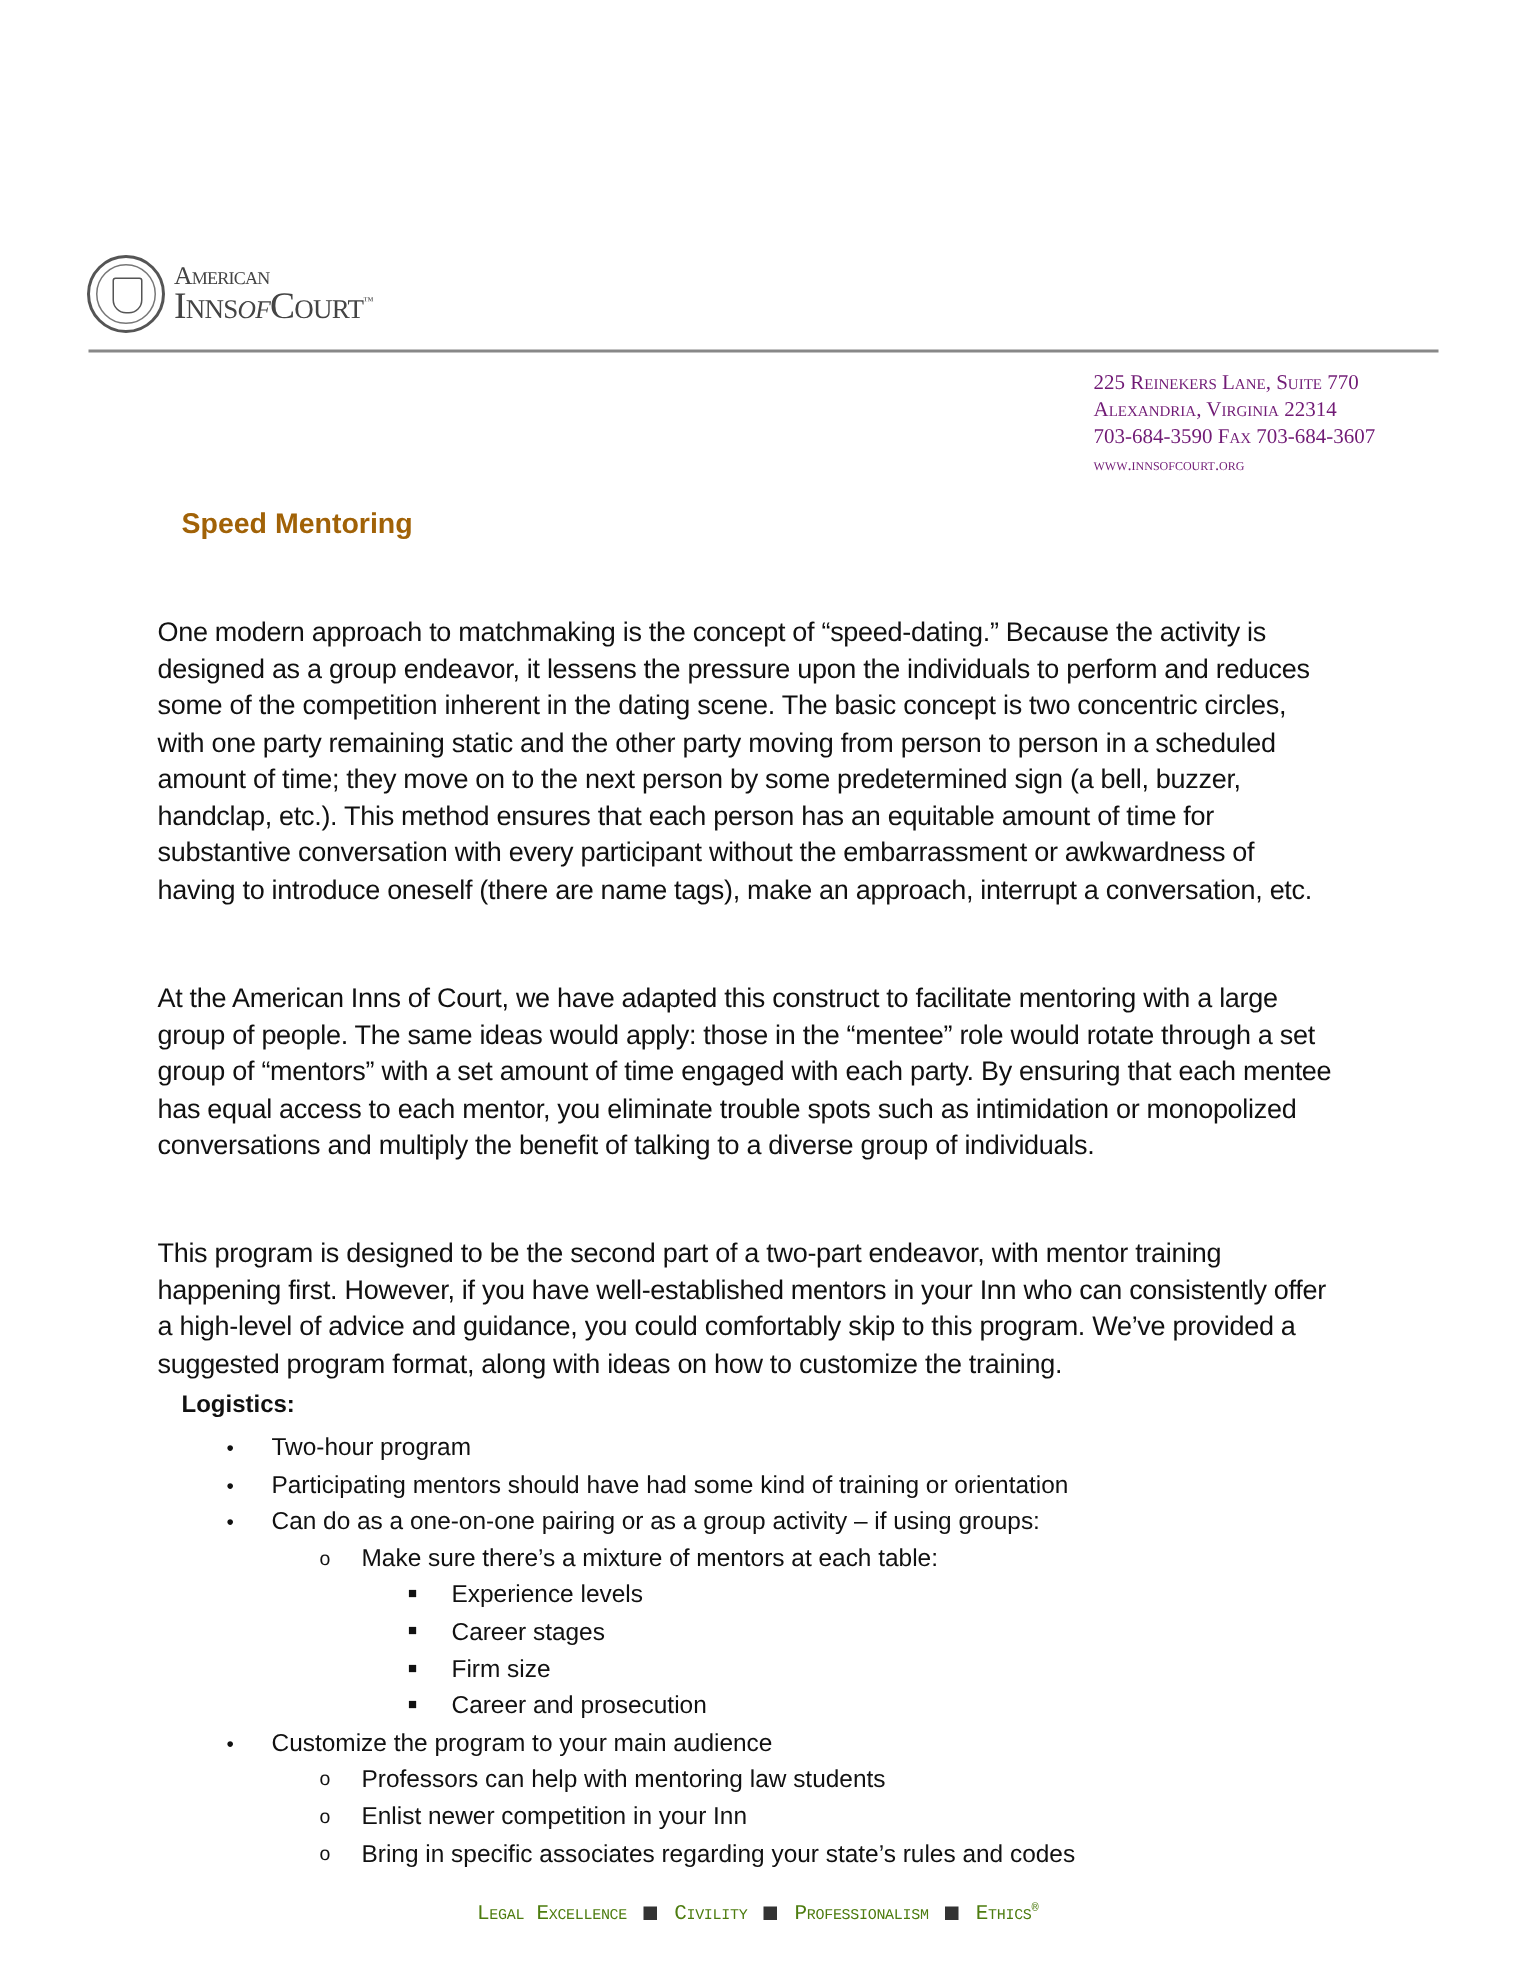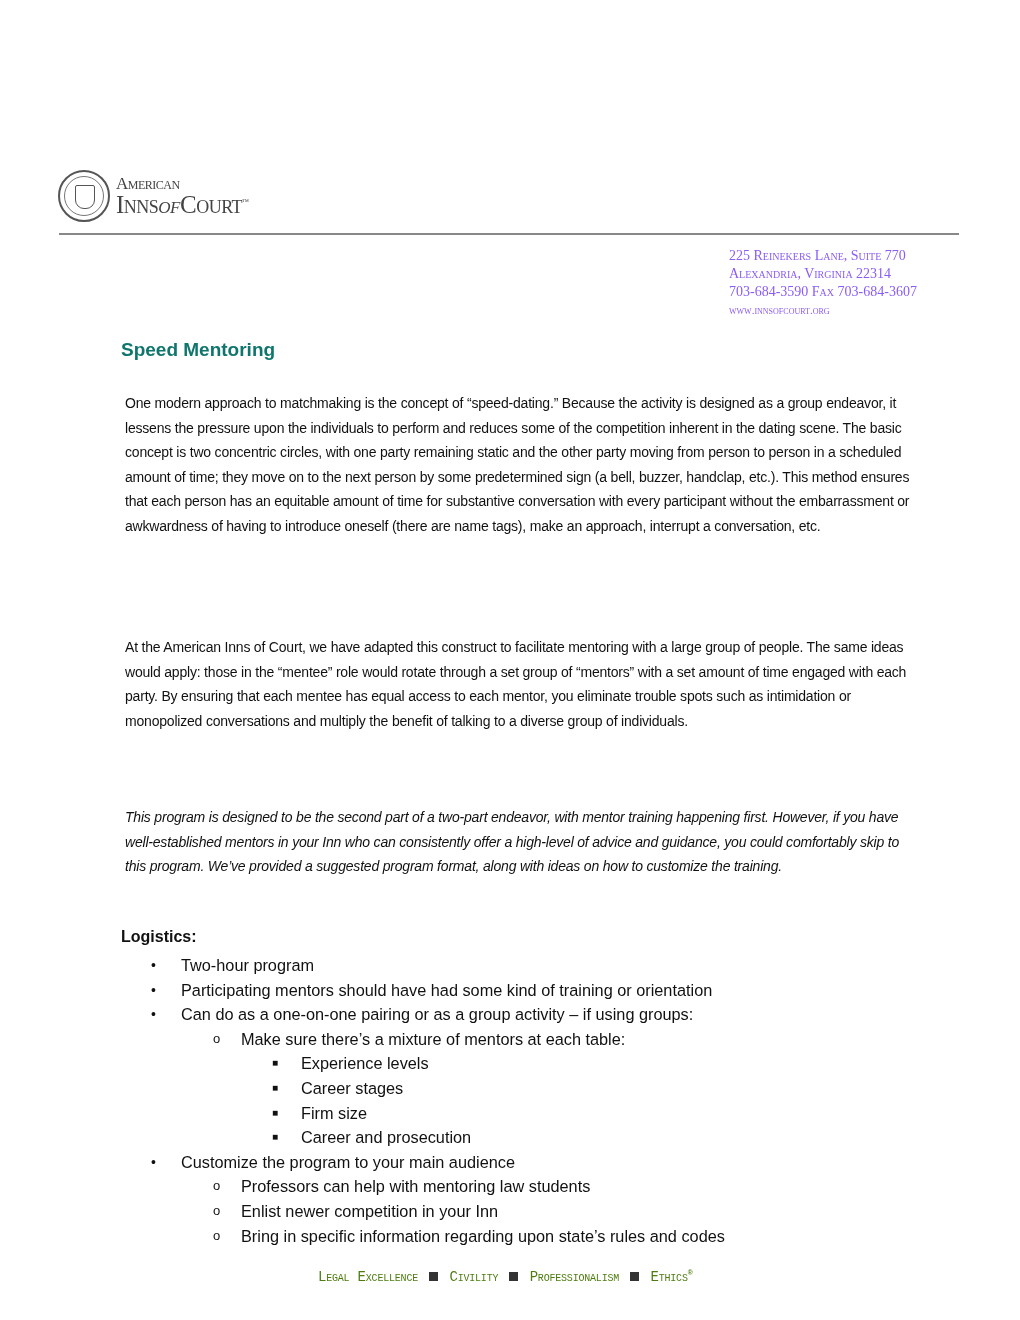--- a/index.html
+++ b/index.html
@@ -9,28 +9,28 @@
   .seal { width: 52px; height: 52px; border: 2px solid #555; border-radius: 50%; position: relative; box-sizing: border-box; }
   .seal::before { content: ""; position: absolute; left: 4px; top: 4px; right: 4px; bottom: 4px; border: 1px solid #777; border-radius: 50%; }
   .seal .shield { position: absolute; left: 15px; top: 13px; width: 18px; height: 22px; border: 1.5px solid #555;
                   border-radius: 2px 2px 9px 9px; }
   .logo-text { margin-left: 6px; font-family: "Liberation Serif", serif; color: #444; line-height: 1; }
   .logo-text .l1 { font-size: 17px; letter-spacing: -0.5px; }
   .logo-text .l2 { font-size: 25px; letter-spacing: -0.5px; }
   .logo-text .l2 i { font-size: 24px; }
   .logo-text sup { font-size: 7px; }
   .rule { position: absolute; left: 59px; top: 233px; width: 900px; height: 2px; background: #888; }
-  .address { position: absolute; left: 729px; top: 247px; font-family: "Liberation Serif", serif; color: #8b5cf6;
+  .address { position: absolute; left: 729px; top: 247px; font-family: "Liberation Serif", serif; color: #701a75;
              font-size: 14px; line-height: 18px; font-variant: small-caps; }
   .address .web { font-size: 11px; }
-  .title { position: absolute; left: 121px; top: 339px; color: #0f766e; font-weight: bold; font-size: 19px; }
-  .para { position: absolute; left: 125px; width: 785px; font-size: 14px; line-height: 24.5px; letter-spacing: -0.2px; }
+  .title { position: absolute; left: 121px; top: 339px; color: #a16207; font-weight: bold; font-size: 19px; }
+  .para { position: absolute; left: 105px; width: 785px; font-size: 18px; line-height: 24.5px; letter-spacing: -0.2px; margin-top: 18px; }
   .p1 { top: 391px; }
   .p2 { top: 635px; }
-  .p3 { top: 805px; font-style: italic; }
+  .p3 { top: 805px; }
   .log-h { position: absolute; left: 121px; top: 928px; font-weight: bold; font-size: 16px; text-align: right; }
   ul.l { position: absolute; left: 0; top: 953px; list-style: none; margin: 0; padding: 0; font-size: 16.3px; }
   ul.l li { position: relative; height: 24.6px; line-height: 24.6px; }
   .b { position: absolute; font-size: 14px; }
   .lv1 .b { left: 151px; } .lv1 .t { position: absolute; left: 181px; white-space: nowrap; }
   .lv2 .b { left: 213px; font-size: 13px; } .lv2 .t { position: absolute; left: 241px; white-space: nowrap; }
   .lv3 .b { left: 272px; font-size: 10px; } .lv3 .t { position: absolute; left: 301px; white-space: nowrap; }
   .footer { position: absolute; left: 318px; top: 1268px; font-family: Liberation Mono, monospace; color: #4d7c0f;
             font-size: 14px; font-variant: small-caps; letter-spacing: -0.2px; }
   .sq { display: inline-block; width: 9px; height: 9px; background: #333; margin: 0 3px; }
@@ -107,21 +107,21 @@
     <li class="lv2">
       <span class="b">o</span>
       <span class="t">Professors can help with mentoring law students</span>
     </li>
     <li class="lv2">
       <span class="b">o</span>
       <span class="t">Enlist newer competition in your Inn</span>
     </li>
     <li class="lv2">
       <span class="b">o</span>
-      <span class="t">Bring in specific information regarding upon state’s rules and codes</span>
+      <span class="t">Bring in specific associates regarding your state’s rules and codes</span>
     </li>
   </ul>
 
 <div class="footer">
   <span>Legal Excellence</span>
   <span class="sq"></span>
   <span>Civility</span>
   <span class="sq"></span>
   <span>Professionalism</span>
   <span class="sq"></span>

